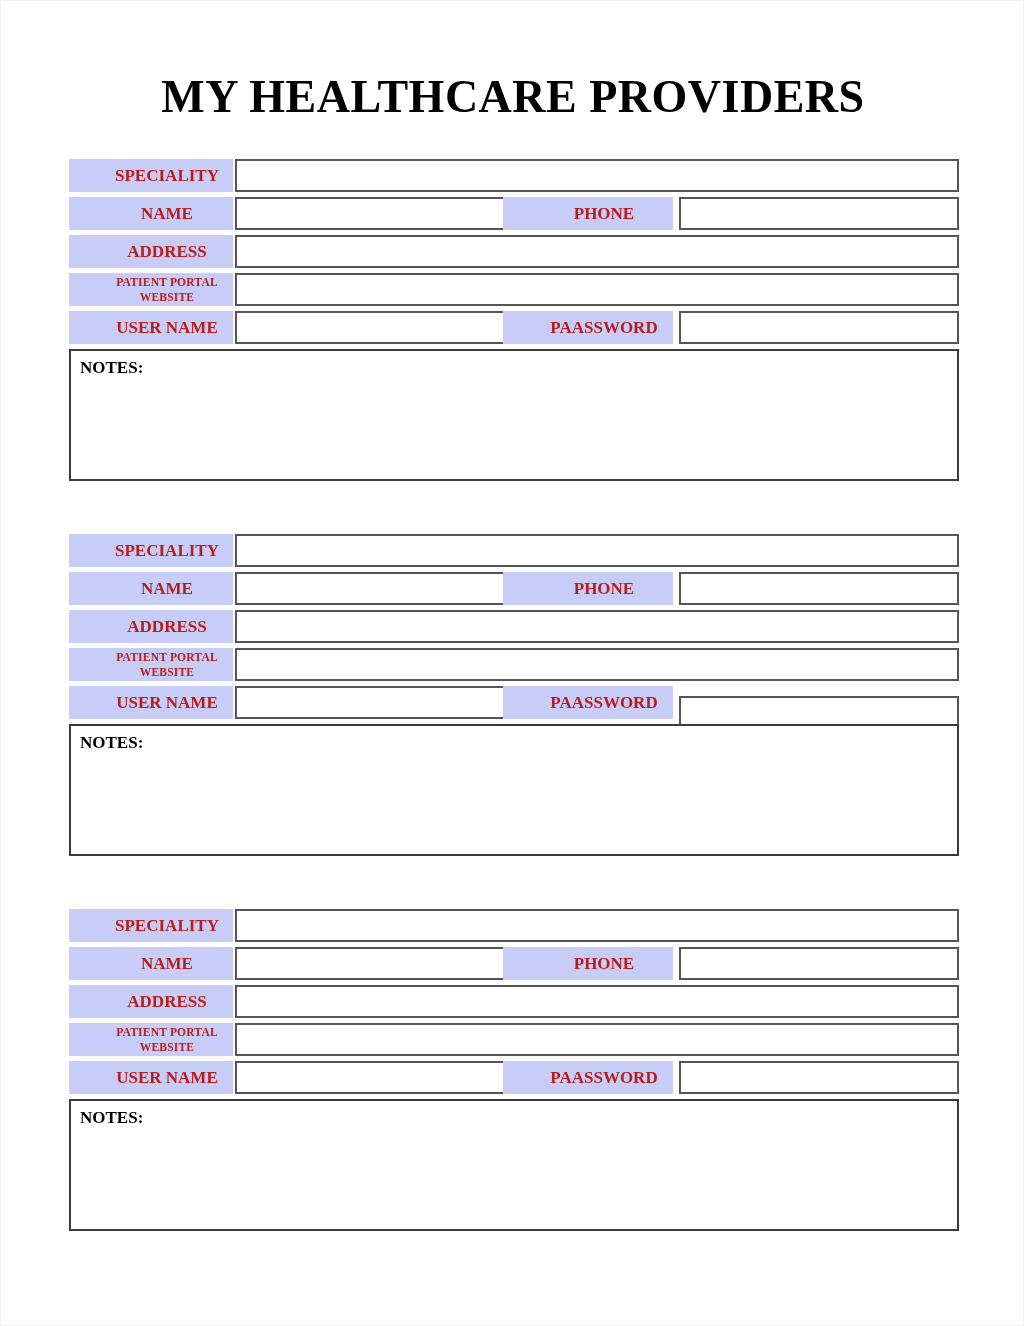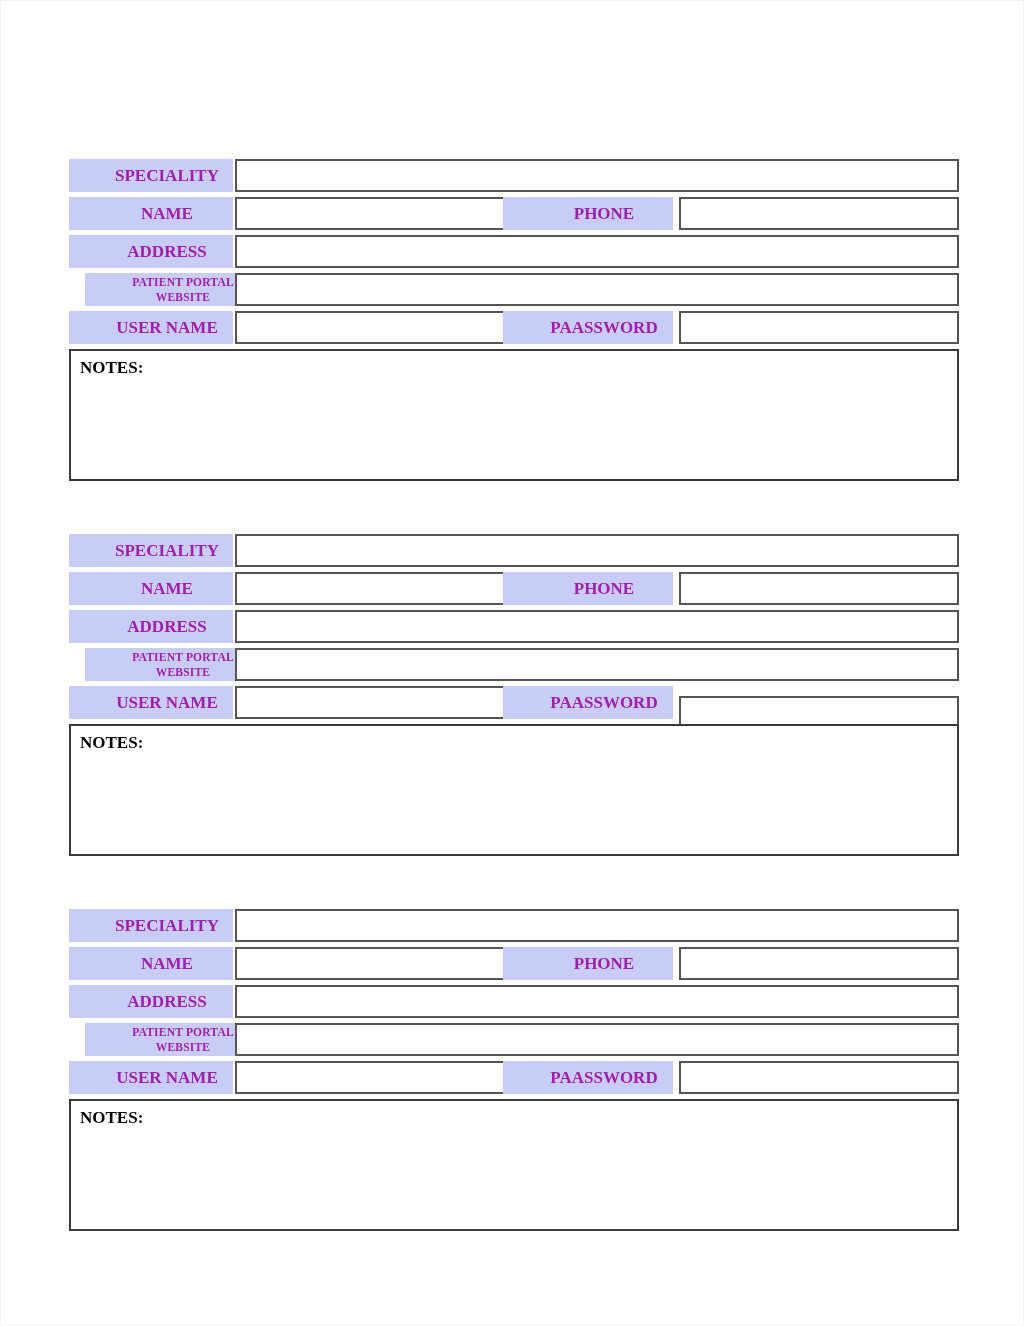--- a/index.html
+++ b/index.html
@@ -59,28 +59,27 @@
     height: 100%;
     background: #c8cdf7;
     display: flex;
     align-items: center;
     justify-content: center;
     text-align: center;
     font-weight: bold;
     font-size: 17px;
     line-height: 19px;
     box-sizing: border-box;
-    color: #a21caf;
+    color: #b91c1c;
     padding-left: 32px;
   }
   .label.small {
     font-size: 11.5px;
     line-height: 15px;
     letter-spacing: 0.2px;
-    margin-left: 16px;
   }
 
   .field {
     position: absolute;
     top: 0;
     height: 100%;
     background: #ffffff;
     border: 2px solid #555555;
     box-sizing: border-box;
   }
@@ -115,20 +114,21 @@
     font-weight: bold;
     font-size: 17px;
     line-height: 20px;
   }
 </style>
 </head>
 <body>
 
 <div class="page">
 
+  <div class="title">MY HEALTHCARE PROVIDERS</div>
 
   <div class="block" style="top:158px;">
 
     <div class="row">
       <div class="label lbl-left">SPECIALITY</div>
       <div class="field fld-full"></div>
     </div>
 
     <div class="row">
       <div class="label lbl-left">NAME</div>

